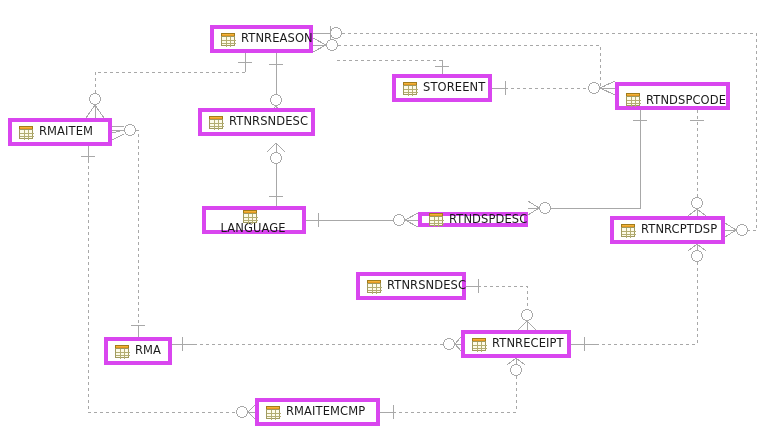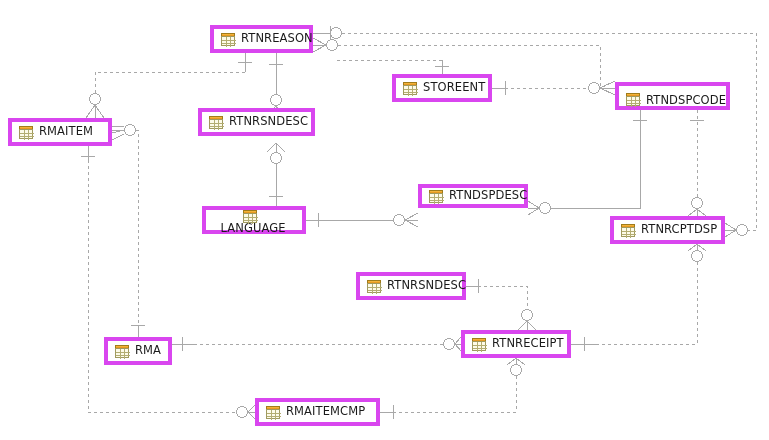--- a/index.html
+++ b/index.html
@@ -199,21 +199,21 @@
         <span class="grid">
           <i class="v1"></i>
           <i class="v2"></i>
           <i class="h1"></i>
           <i class="h2"></i>
         </span>
     </span>
     <span class="nm">LANGUAGE</span>
   </div>
 
-  <div class="entity" style="left:418px;top:184px;width:110px;height:24px;">
+  <div class="entity" style="left:418px;top:212px;width:110px;height:15px;">
     <span class="ico">
       <span class="hdr"></span>
         <span class="grid">
           <i class="v1"></i>
           <i class="v2"></i>
           <i class="h1"></i>
           <i class="h2"></i>
         </span>
     </span>
     <span class="nm">RTNDSPDESC</span>

